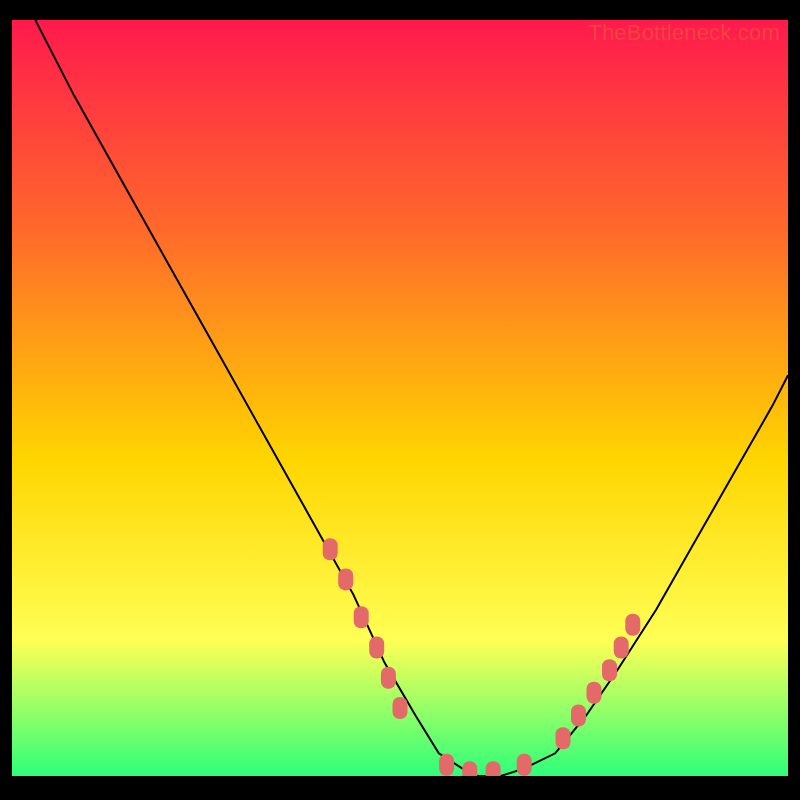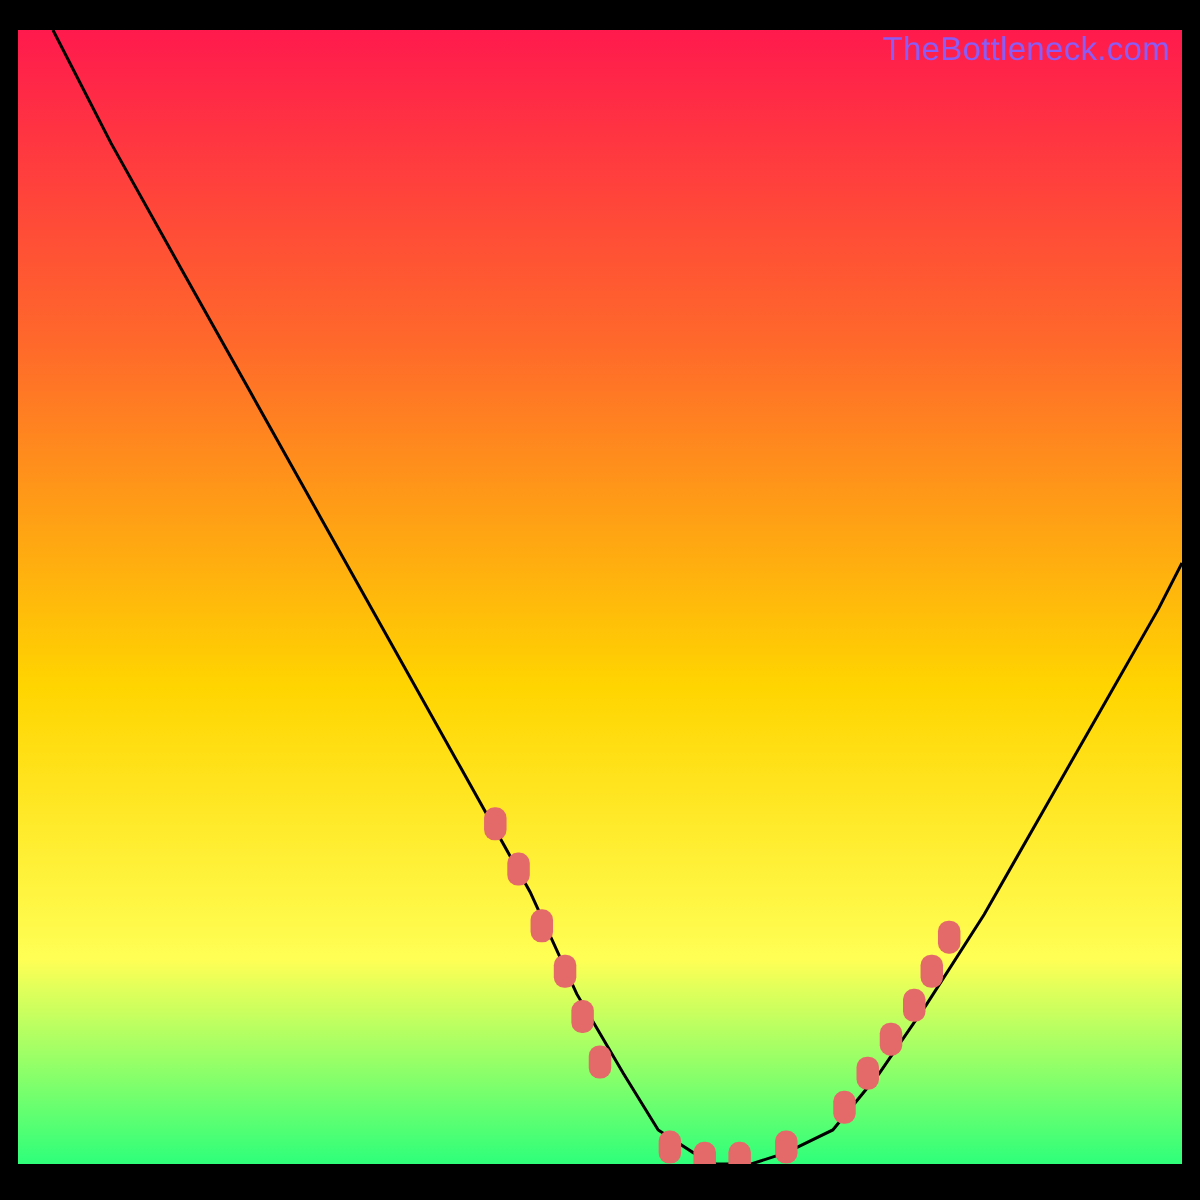--- a/index.html
+++ b/index.html
@@ -23,21 +23,21 @@
     position: absolute;
     left: 0;
     top: 0;
     width: 776px;
     height: 756px;
   }
   .watermark {
     position: absolute;
     top: 0px;
     right: 8px;
-    color: #8b5cf6;
+    color: #ef4444;
     font-size: 22px;
     font-weight: 500;
     letter-spacing: 0.2px;
     z-index: 10;
   }
   svg {
     display: block;
   }
 </style>
 </head>

